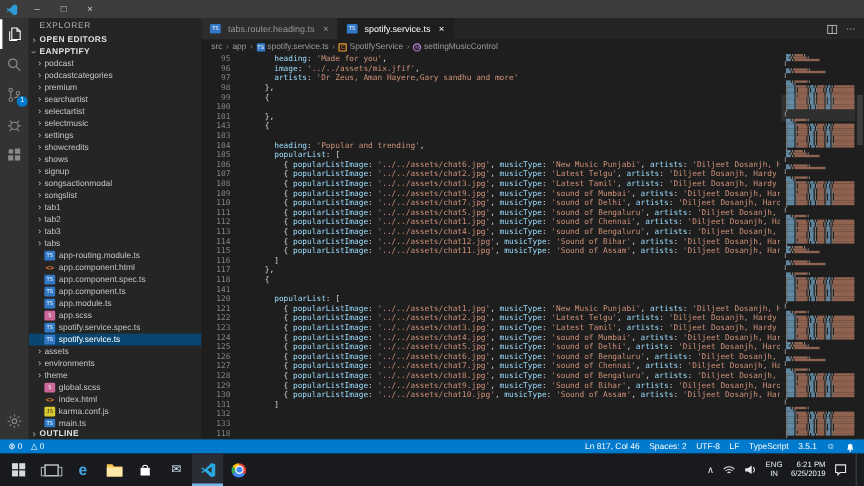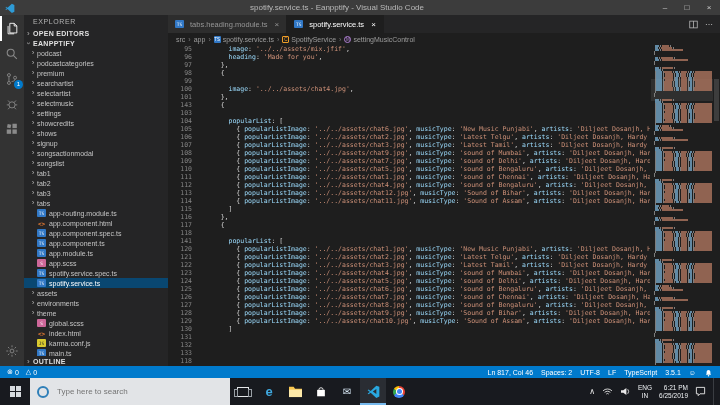--- a/index.html
+++ b/index.html
@@ -97,21 +97,20 @@
 <body>
 
 <div class="screen">
 
   <div class="titlebar">
     <span class="vsc-logo">
       <svg viewBox="0 0 16 16" width="10" height="10">
           <path fill="#2e9bd6" d="M11 1L4 7.5 1.7 5.8l-1 .9L3 8.5.7 10.3l1 .9L4 9.5l7 6.5 4-2V3z"></path>
         </svg>
     </span>
-    <span class="win-title">spotify.service.ts - Eanpptify - Visual Studio Code</span>
     <span class="win-controls">
       <span>–</span>
       <span>□</span>
       <span>×</span>
     </span>
   </div>
 
   <div class="main">
 
     <div class="activitybar">
@@ -310,21 +309,21 @@
       <div class="sb-section">
         <span class="chev">›</span>
         <span>OUTLINE</span>
       </div>
     </div>
 
     <div class="editor-col">
       <div class="tabbar">
         <div class="tab">
             <span class="ficon ts">TS</span>
-            <span class="tab-label">tabs.heading.module.ts</span>
+            <span class="tab-label">tabs.router.heading.ts</span>
             <span class="tab-close">×</span>
           </div>
           <div class="tab active">
             <span class="ficon ts">TS</span>
             <span class="tab-label">spotify.service.ts</span>
             <span class="tab-close">×</span>
           </div>
           <span class="tab-actions">
           <svg viewBox="0 0 12 12" width="9" height="9" fill="none" stroke="#c0c0c0">
               <rect x="1" y="1.5" width="10" height="9"></rect>
@@ -394,29 +393,30 @@
             <div class="ln">127</div>
             <div class="ln">128</div>
             <div class="ln">129</div>
             <div class="ln">130</div>
             <div class="ln">131</div>
             <div class="ln">132</div>
             <div class="ln">133</div>
             <div class="ln">118</div>
           </div>
         <div class="code">
+            <div class="cl"><span class="tk-d">      </span><span class="tk-p">heading</span><span class="tk-d">: </span><span class="tk-s">'Made for you'</span><span class="tk-d">,</span></div>
             <div class="cl"><span class="tk-d">      </span><span class="tk-p">image</span><span class="tk-d">: </span><span class="tk-s">'../../assets/mix.jfif'</span><span class="tk-d">,</span></div>
-            <div class="cl"><span class="tk-d">      </span><span class="tk-p">heading</span><span class="tk-d">: </span><span class="tk-s">'Made for you'</span><span class="tk-d">,</span></div>
+            <div class="cl"><span class="tk-d">      </span><span class="tk-p">artists</span><span class="tk-d">: </span><span class="tk-s">'Dr Zeus, Aman Hayere,Gary sandhu and more'</span></div>
             <div class="cl"><span class="tk-d">    </span><span class="tk-d">},</span></div>
             <div class="cl"><span class="tk-d">    </span><span class="tk-d">{</span></div>
             <div class="cl"><span class="tk-d"></span></div>
-            <div class="cl"><span class="tk-d">      </span><span class="tk-p">image</span><span class="tk-d">: </span><span class="tk-s">'../../assets/chat4.jpg'</span><span class="tk-d">,</span></div>
             <div class="cl"><span class="tk-d">    </span><span class="tk-d">},</span></div>
             <div class="cl"><span class="tk-d">    </span><span class="tk-d">{</span></div>
             <div class="cl"><span class="tk-d"></span></div>
+            <div class="cl"><span class="tk-d">      </span><span class="tk-p">heading</span><span class="tk-d">: </span><span class="tk-s">'Popular and trending'</span><span class="tk-d">,</span></div>
             <div class="cl"><span class="tk-d">      </span><span class="tk-p">popularList</span><span class="tk-d">: [</span></div>
             <div class="cl"><span class="tk-d">        </span><span class="tk-d">{ </span><span class="tk-p">popularListImage</span><span class="tk-d">: </span><span class="tk-s">'../../assets/chat6.jpg'</span><span class="tk-d">, </span><span class="tk-p">musicType</span><span class="tk-d">: </span><span class="tk-s">'New Music Punjabi'</span><span class="tk-d">, </span><span class="tk-p">artists</span><span class="tk-d">: </span><span class="tk-s">'Diljeet Dosanjh, Hardy Sandhu,Gary Sandhu and more'</span></div>
             <div class="cl"><span class="tk-d">        </span><span class="tk-d">{ </span><span class="tk-p">popularListImage</span><span class="tk-d">: </span><span class="tk-s">'../../assets/chat2.jpg'</span><span class="tk-d">, </span><span class="tk-p">musicType</span><span class="tk-d">: </span><span class="tk-s">'Latest Telgu'</span><span class="tk-d">, </span><span class="tk-p">artists</span><span class="tk-d">: </span><span class="tk-s">'Diljeet Dosanjh, Hardy Sandhu,Gary Sandhu and more'</span></div>
             <div class="cl"><span class="tk-d">        </span><span class="tk-d">{ </span><span class="tk-p">popularListImage</span><span class="tk-d">: </span><span class="tk-s">'../../assets/chat3.jpg'</span><span class="tk-d">, </span><span class="tk-p">musicType</span><span class="tk-d">: </span><span class="tk-s">'Latest Tamil'</span><span class="tk-d">, </span><span class="tk-p">artists</span><span class="tk-d">: </span><span class="tk-s">'Diljeet Dosanjh, Hardy Sandhu,Gary Sandhu and more'</span></div>
             <div class="cl"><span class="tk-d">        </span><span class="tk-d">{ </span><span class="tk-p">popularListImage</span><span class="tk-d">: </span><span class="tk-s">'../../assets/chat9.jpg'</span><span class="tk-d">, </span><span class="tk-p">musicType</span><span class="tk-d">: </span><span class="tk-s">'sound of Mumbai'</span><span class="tk-d">, </span><span class="tk-p">artists</span><span class="tk-d">: </span><span class="tk-s">'Diljeet Dosanjh, Hardy Sandhu,Gary Sandhu and more'</span></div>
             <div class="cl"><span class="tk-d">        </span><span class="tk-d">{ </span><span class="tk-p">popularListImage</span><span class="tk-d">: </span><span class="tk-s">'../../assets/chat7.jpg'</span><span class="tk-d">, </span><span class="tk-p">musicType</span><span class="tk-d">: </span><span class="tk-s">'sound of Delhi'</span><span class="tk-d">, </span><span class="tk-p">artists</span><span class="tk-d">: </span><span class="tk-s">'Diljeet Dosanjh, Hardy Sandhu,Gary Sandhu and more'</span></div>
             <div class="cl"><span class="tk-d">        </span><span class="tk-d">{ </span><span class="tk-p">popularListImage</span><span class="tk-d">: </span><span class="tk-s">'../../assets/chat5.jpg'</span><span class="tk-d">, </span><span class="tk-p">musicType</span><span class="tk-d">: </span><span class="tk-s">'sound of Bengaluru'</span><span class="tk-d">, </span><span class="tk-p">artists</span><span class="tk-d">: </span><span class="tk-s">'Diljeet Dosanjh, Hardy Sandhu,Gary Sandhu and more'</span></div>
             <div class="cl"><span class="tk-d">        </span><span class="tk-d">{ </span><span class="tk-p">popularListImage</span><span class="tk-d">: </span><span class="tk-s">'../../assets/chat1.jpg'</span><span class="tk-d">, </span><span class="tk-p">musicType</span><span class="tk-d">: </span><span class="tk-s">'sound of Chennai'</span><span class="tk-d">, </span><span class="tk-p">artists</span><span class="tk-d">: </span><span class="tk-s">'Diljeet Dosanjh, Hardy Sandhu,Gary Sandhu and more'</span></div>
             <div class="cl"><span class="tk-d">        </span><span class="tk-d">{ </span><span class="tk-p">popularListImage</span><span class="tk-d">: </span><span class="tk-s">'../../assets/chat4.jpg'</span><span class="tk-d">, </span><span class="tk-p">musicType</span><span class="tk-d">: </span><span class="tk-s">'sound of Bengaluru'</span><span class="tk-d">, </span><span class="tk-p">artists</span><span class="tk-d">: </span><span class="tk-s">'Diljeet Dosanjh, Hardy Sandhu,Gary Sandhu and more'</span></div>
             <div class="cl"><span class="tk-d">        </span><span class="tk-d">{ </span><span class="tk-p">popularListImage</span><span class="tk-d">: </span><span class="tk-s">'../../assets/chat12.jpg'</span><span class="tk-d">, </span><span class="tk-p">musicType</span><span class="tk-d">: </span><span class="tk-s">'Sound of Bihar'</span><span class="tk-d">, </span><span class="tk-p">artists</span><span class="tk-d">: </span><span class="tk-s">'Diljeet Dosanjh, Hardy Sandhu,Gary Sandhu and more'</span></div>
@@ -2067,24 +2067,20 @@
   </div>
 
   <div class="taskbar">
     <div class="start">
       <span class="win-logo">
           <i></i>
           <i></i>
           <i></i>
           <i></i>
         </span>
-    </div>
-    <div class="tb-search">
-      <span class="cortana"></span>
-      <input placeholder="Type here to search" style="">
     </div>
     <div style="display:flex;">
         <div class="tb-item">
           <span class="tv-ic"></span>
         </div>
         <div class="tb-item">
           <span class="edge-ic">e</span>
         </div>
         <div class="tb-item">
           <svg viewBox="0 0 16 14" width="15" height="13">

